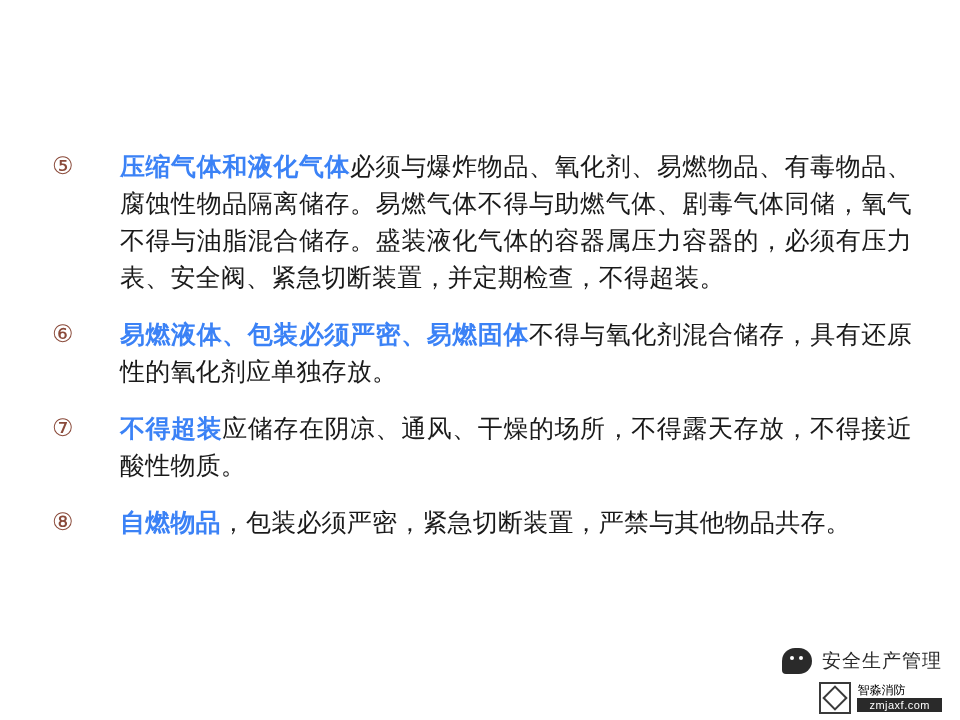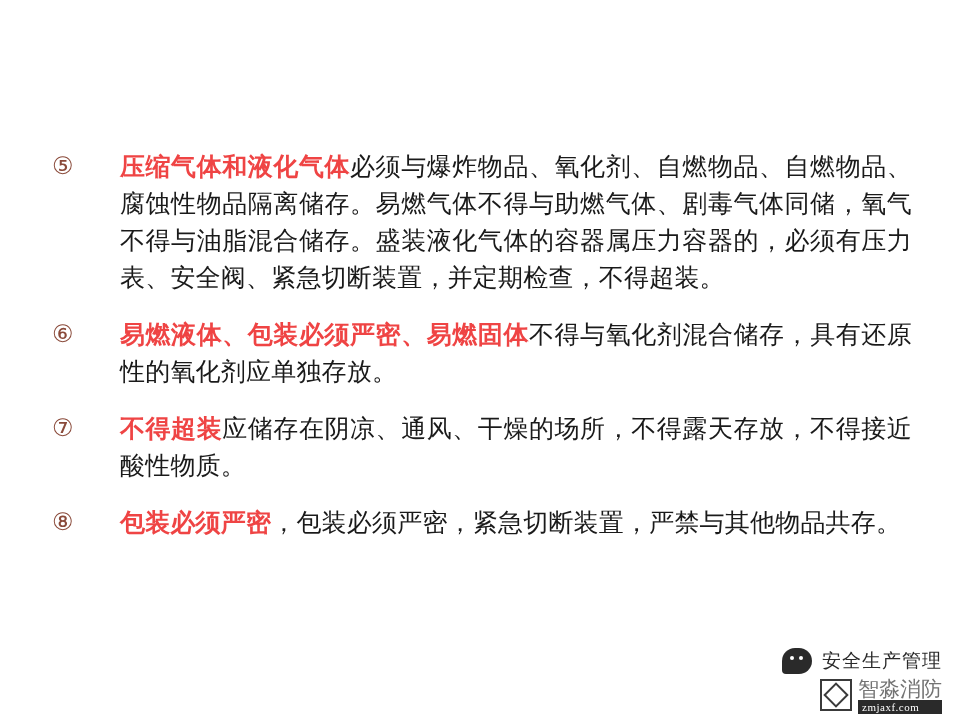--- a/index.html
+++ b/index.html
@@ -40,21 +40,21 @@
   }
   .para {
     flex: 1 1 auto;
     font-size: 25px;
     line-height: 37px;
     color: #1a1a1a;
     text-align: justify;
     letter-spacing: 0.2px;
   }
   .hl {
-    color: #ef4444;
+    color: #3b82f6;
     font-weight: bold;
   }
   .footer-brand {
     position: absolute;
     right: 18px;
     bottom: 46px;
     display: flex;
     align-items: center;
     gap: 10px;
   }
@@ -107,58 +107,58 @@
     height: 14px;
     border: 2px solid #3a3a3a;
     transform: rotate(45deg);
   }
   .wm-right {
     display: flex;
     flex-direction: column;
     line-height: 1.1;
   }
   .wm-name {
-    font-size: 21px;
-    color: #737373;
+    font-size: 12px;
+    color: #000000;
     font-family: "Liberation Sans", sans-serif;
   }
   .wm-url {
     font-size: 11px;
     color: #ffffff;
     background: #2a2a2a;
-    padding: 1px 4px;
-    font-family: Liberation Serif, serif;
+    padding: 1px 12px;
+    font-family: Liberation Sans, sans-serif;
     letter-spacing: 0.5px;
   }
 </style>
 </head>
 <body>
 
 <div class="slide">
 
   <div class="content">
 
     <div class="item">
       <div class="marker">⑤</div>
-      <div class="para"><span class="hl">压缩气体和液化气体</span><span>必须与爆炸物品、氧化剂、自燃物品、自燃物品、腐蚀性物品隔离储存。易燃气体不得与助燃气体、剧毒气体同储，氧气不得与油脂混合储存。盛装液化气体的容器属压力容器的，必须有压力表、安全阀、紧急切断装置，并定期检查，不得超装。</span></div>
+      <div class="para"><span class="hl">压缩气体和液化气体</span><span>必须与爆炸物品、氧化剂、易燃物品、有毒物品、腐蚀性物品隔离储存。易燃气体不得与助燃气体、剧毒气体同储，氧气不得与油脂混合储存。盛装液化气体的容器属压力容器的，必须有压力表、安全阀、紧急切断装置，并定期检查，不得超装。</span></div>
     </div>
 
     <div class="item">
       <div class="marker">⑥</div>
       <div class="para"><span class="hl">易燃液体、包装必须严密、易燃固体</span><span>不得与氧化剂混合储存，具有还原性的氧化剂应单独存放。</span></div>
     </div>
 
     <div class="item">
       <div class="marker">⑦</div>
       <div class="para"><span class="hl">不得超装</span><span>应储存在阴凉、通风、干燥的场所，不得露天存放，不得接近酸性物质。</span></div>
     </div>
 
     <div class="item">
       <div class="marker">⑧</div>
-      <div class="para"><span class="hl">包装必须严密</span><span>，包装必须严密，紧急切断装置，严禁与其他物品共存。</span></div>
+      <div class="para"><span class="hl">自燃物品</span><span>，包装必须严密，紧急切断装置，严禁与其他物品共存。</span></div>
     </div>
 
   </div>
 
   <div class="footer-brand">
     <span class="wechat-icon"></span>
     <span class="brand-text">安全生产管理</span>
   </div>
 
   <div class="watermark">

